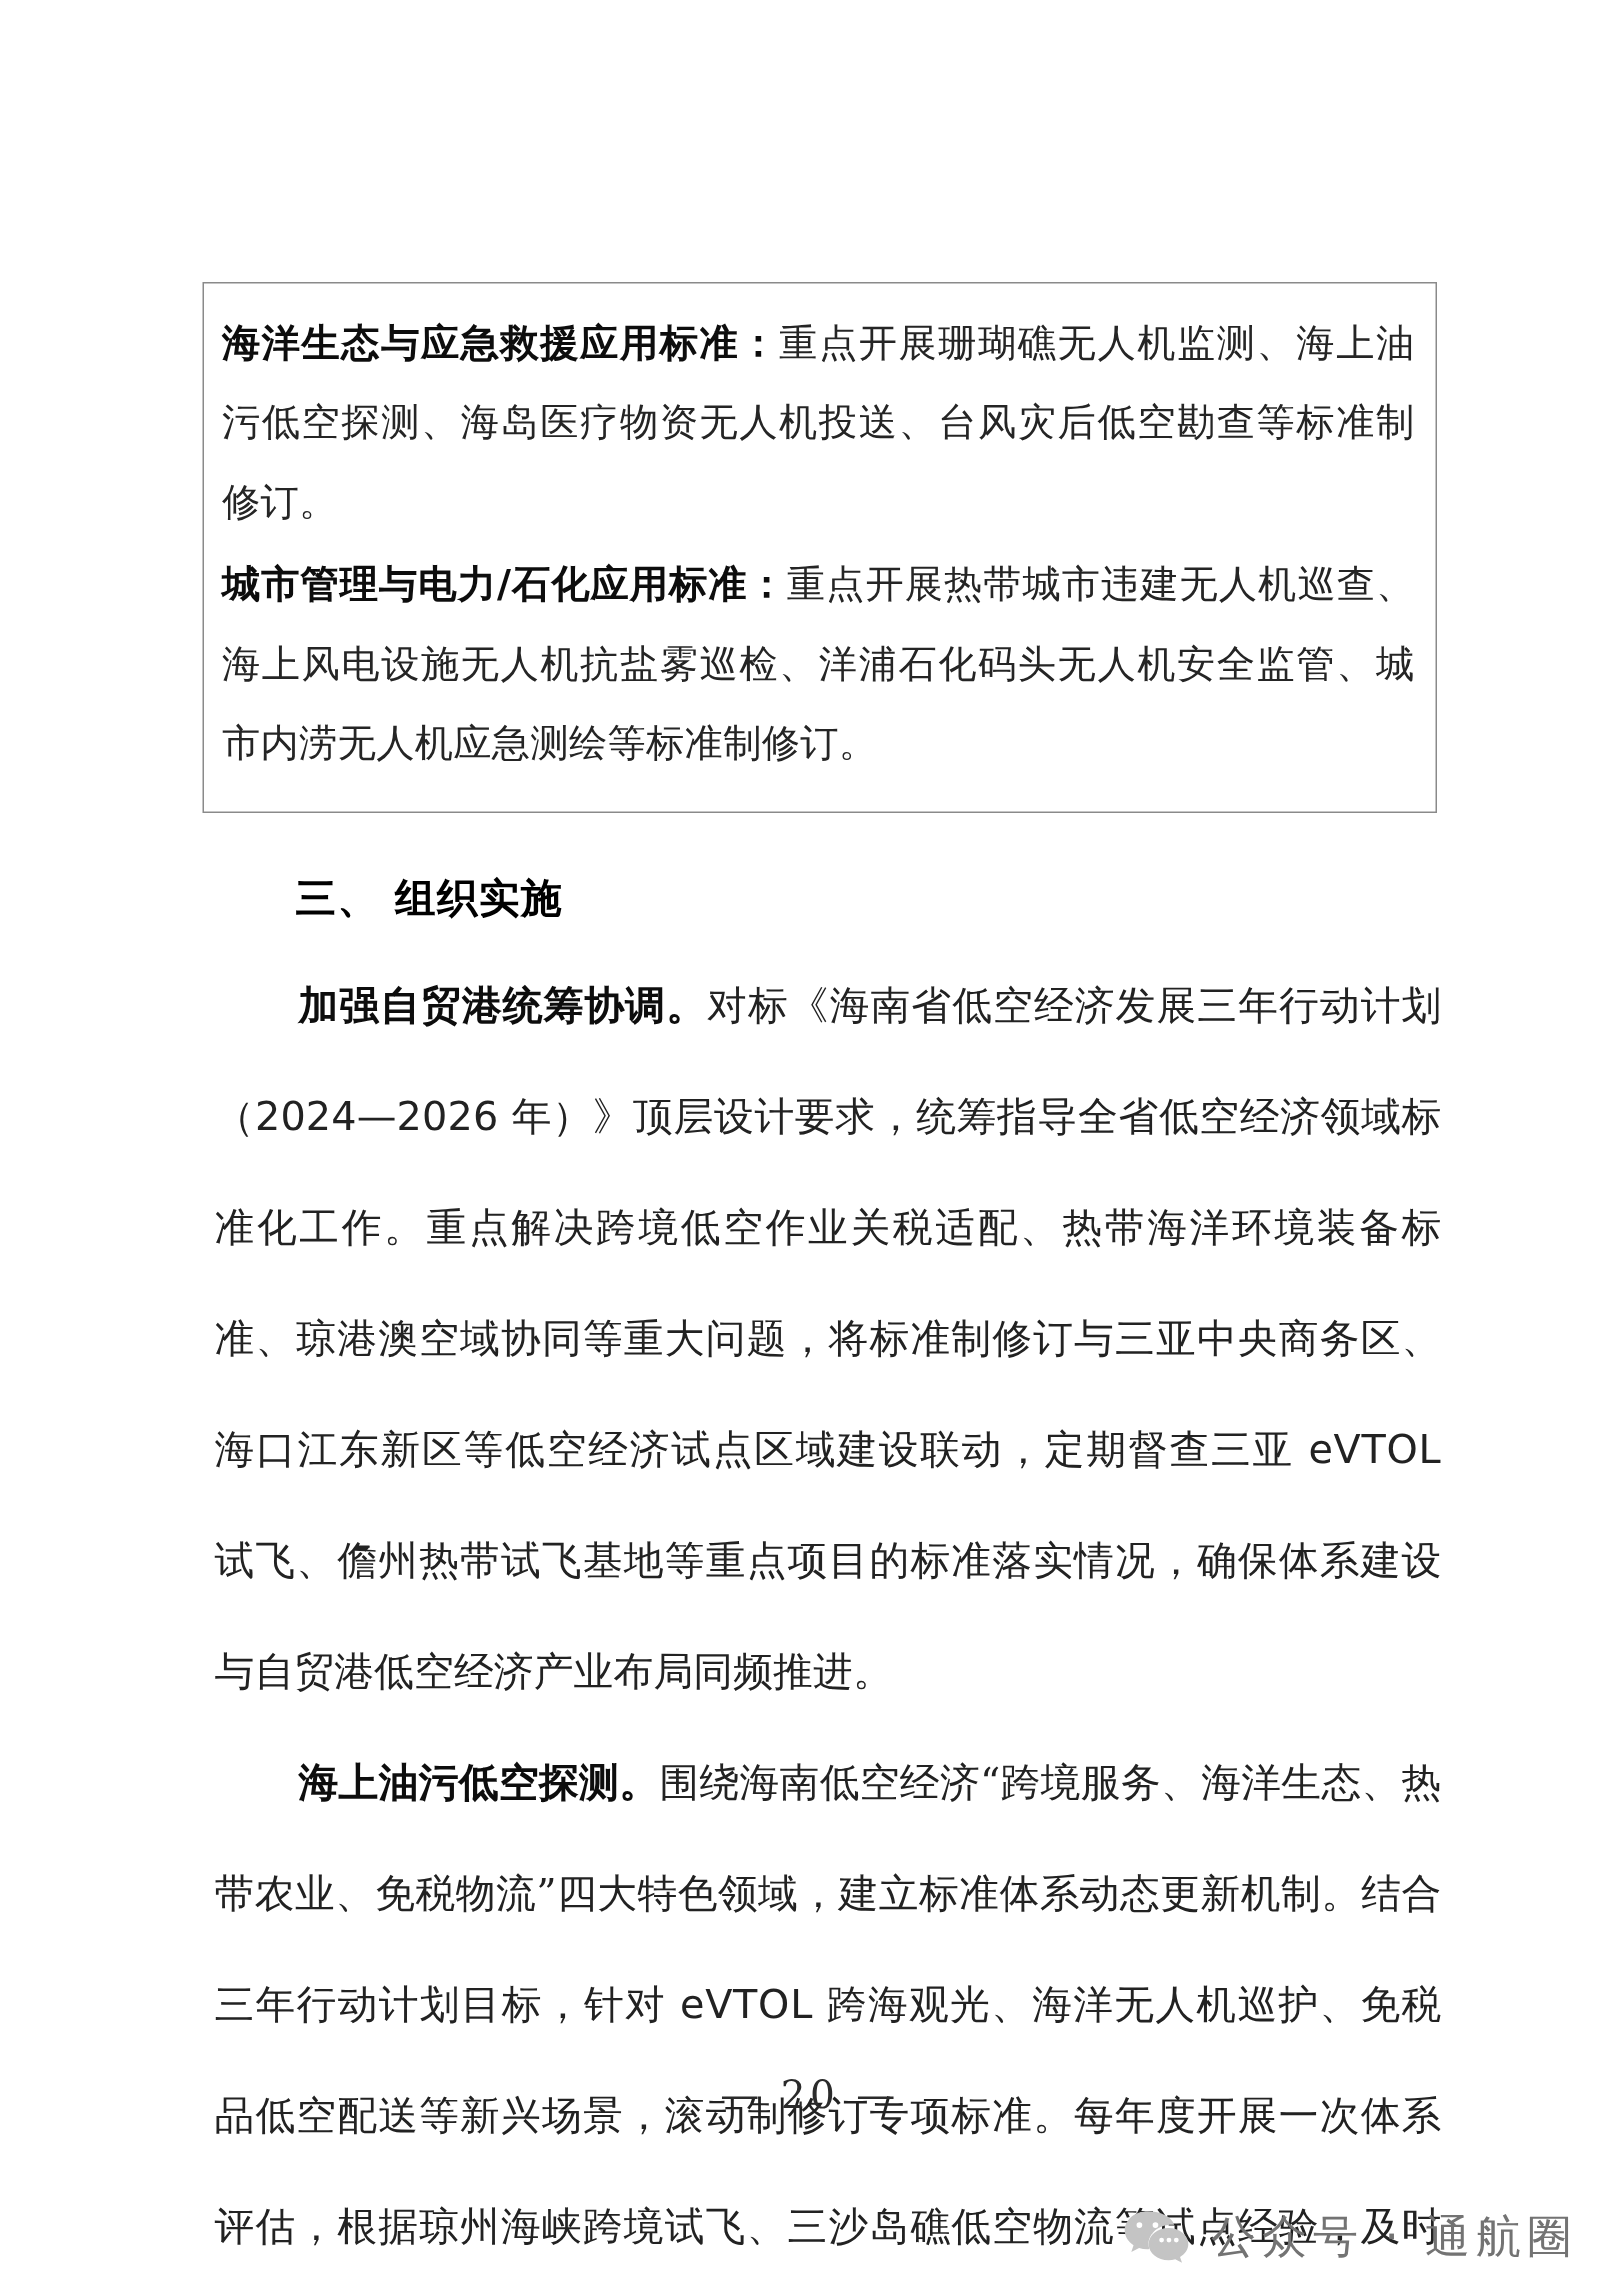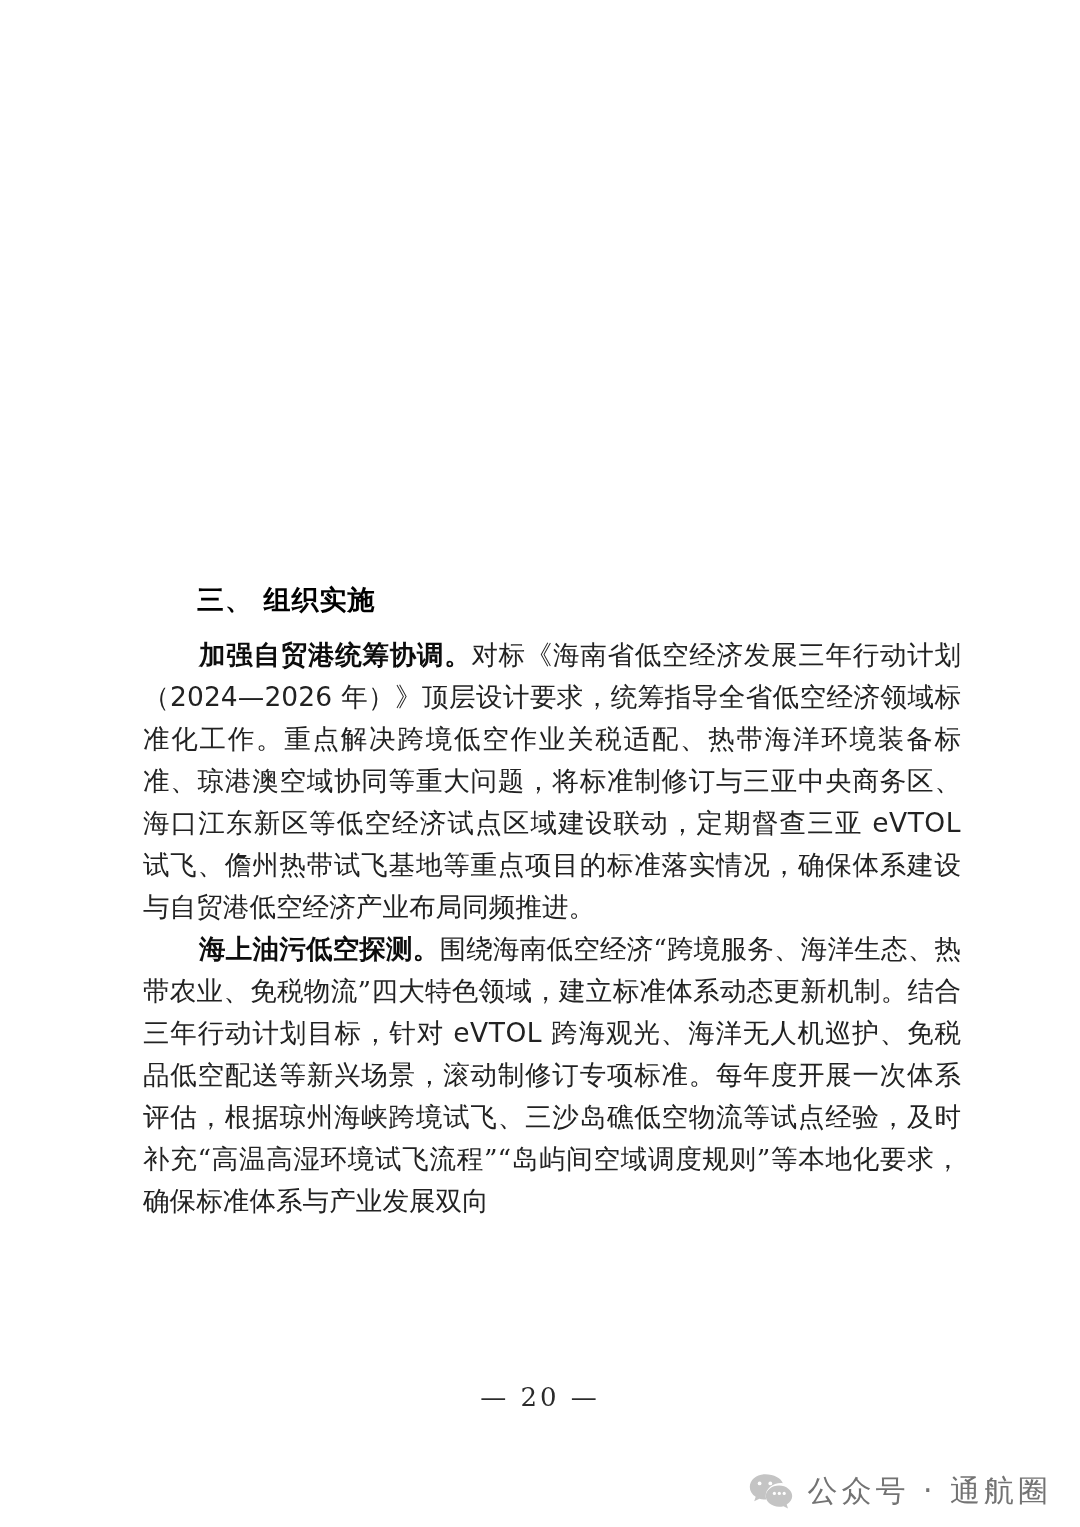--- a/index.html
+++ b/index.html
@@ -68,21 +68,21 @@
 
   
   .body-block {
     position: absolute;
     left: 143px;
     top: 634px;
     width: 818px;
   }
   .body-para {
     font-size: 26.5px;
-    line-height: 42px;
+    line-height: 74px;
     text-align: justify;
     text-justify: inter-ideograph;
     text-indent: 56px;
     margin: 0;
     color: #222222;
     letter-spacing: 0.1px;
   }
   .body-para + .body-para {
     margin-top: 0px;
   }
@@ -128,20 +128,28 @@
     color: #737373;
     font-family: "DejaVu Sans", "Liberation Sans", sans-serif;
     white-space: nowrap;
   }
 </style>
 </head>
 <body>
 
 <div class="page">
 
+  <div class="callout-box">
+    <p class="callout-para">
+      <span class="lead">海洋生态与应急救援应用标准：</span><span>重点开展珊瑚礁无人机监测、海上油污低空探测、海岛医疗物资无人机投送、台风灾后低空勘查等标准制修订。</span>
+    </p>
+    <p class="callout-para">
+      <span class="lead">城市管理与电力/石化应用标准：</span><span>重点开展热带城市违建无人机巡查、海上风电设施无人机抗盐雾巡检、洋浦石化码头无人机安全监管、城市内涝无人机应急测绘等标准制修订。</span>
+    </p>
+  </div>
 
   <div class="section-heading">三、 组织实施</div>
 
   <div class="body-block">
 
     <p class="body-para">
       <span class="lead">加强自贸港统筹协调。</span><span>对标《海南省低空经济发展三年行动计划（</span><span class="num">2024—2026</span><span> 年）》顶层设计要求，统筹指导全省低空经济领域标准化工作。重点解决跨境低空作业关税适配、热带海洋环境装备标准、琼港澳空域协同等重大问题，将标准制修订与三亚中央商务区、海口江东新区等低空经济试点区域建设联动，定期督查三亚 </span><span class="latin">eVTOL</span><span> 试飞、儋州热带试飞基地等重点项目的标准落实情况，确保体系建设与自贸港低空经济产业布局同频推进。</span>
     </p>
 
     <p class="body-para">

